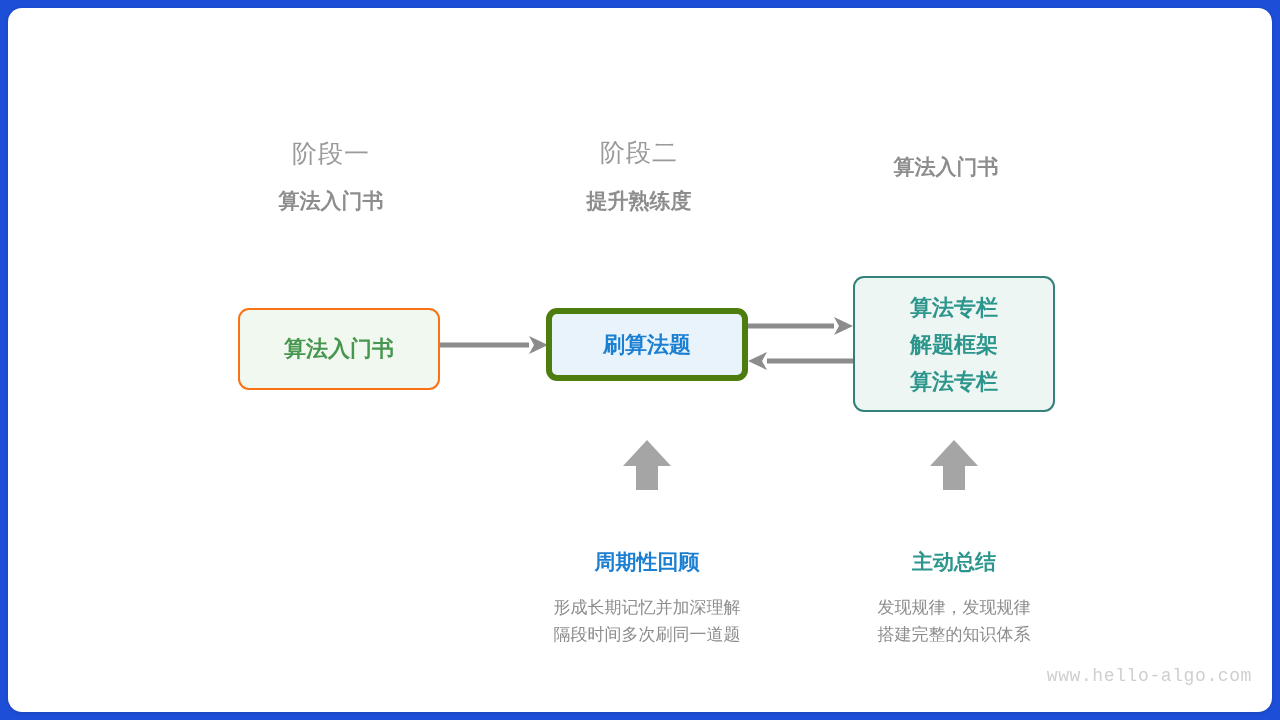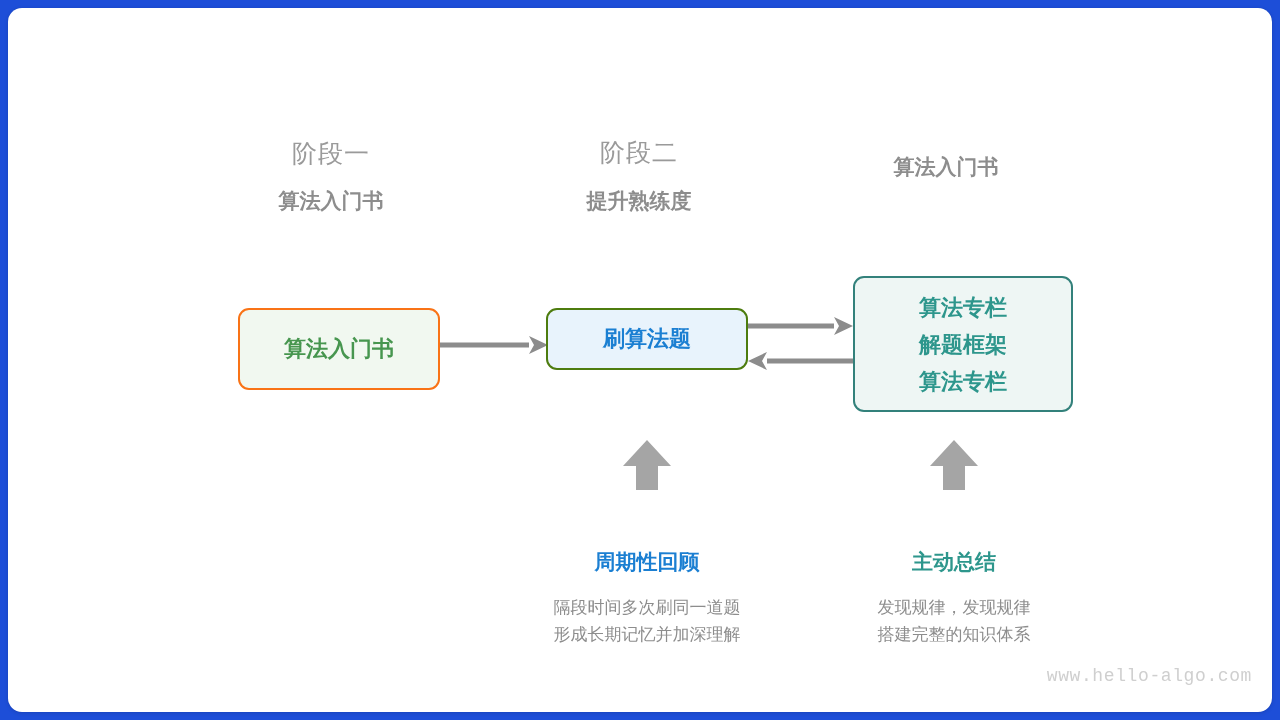--- a/index.html
+++ b/index.html
@@ -67,29 +67,29 @@
   #node-book {
     left: 230px; top: 300px;
     width: 202px; height: 82px;
     background: #f1f8f0;
     border: 2px solid #f97316;
     color: #47964f;
     font-size: 22px;
   }
   #node-practice {
     left: 538px; top: 300px;
-    width: 202px; height: 62px;
+    width: 202px; height: 73px;
     background: #e8f3fc;
-    border: 2px solid #4d7c0f;
+    border: 6px solid #4d7c0f;
     color: #1b7fd2;
     font-size: 22px;
   }
   #node-resources {
     left: 845px; top: 268px;
-    width: 220px; height: 136px;
+    width: 202px; height: 136px;
     background: #eef6f4;
     border: 2px solid #33817b;
     color: #2d968c;
     font-size: 22px;
   }
   #node-resources .line { line-height: 37px; }
 
   
   #wires {
     position: absolute;
@@ -188,22 +188,22 @@
 
     <div class="node" id="node-resources">
       <div class="line">算法专栏</div>
       <div class="line">解题框架</div>
       <div class="line">算法专栏</div>
     </div>
 
     <div class="ann" id="ann-review" style="left:489px; top:510px;">
       <div class="ann-title">周期性回顾</div>
       <div class="ann-desc">
+        <div>形成长期记忆并加深理解</div>
         <div>隔段时间多次刷同一道题</div>
-        <div>形成长期记忆并加深理解</div>
       </div>
     </div>
 
     <div class="ann" id="ann-summary" style="left:796px; top:510px;">
       <div class="ann-title">主动总结</div>
       <div class="ann-desc">
         <div>发现规律，发现规律</div>
         <div>搭建完整的知识体系</div>
       </div>
     </div>

